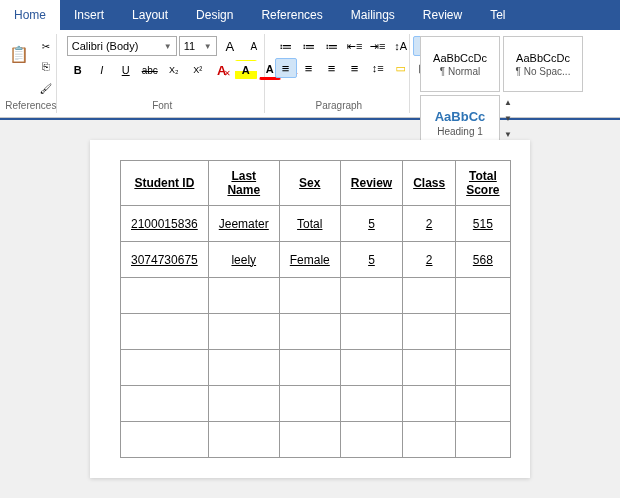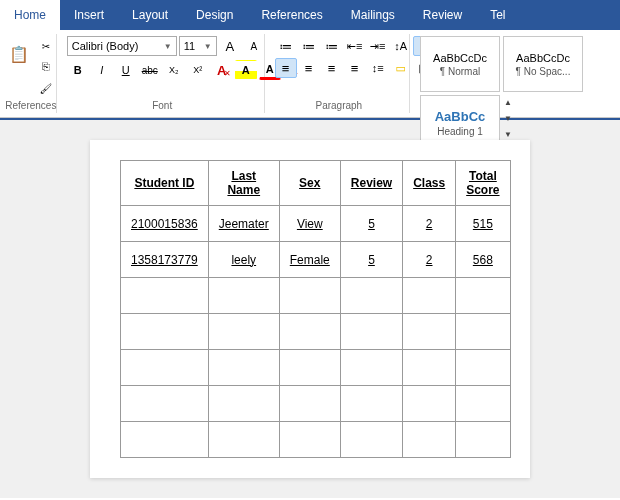--- a/index.html
+++ b/index.html
@@ -291,27 +291,27 @@
           <th>Sex</th>
           <th>Review</th>
           <th>Class</th>
           <th>Total Score</th>
         </tr>
       </thead>
       <tbody id="table-body">
       <tr>
             <td>2100015836</td>
             <td>Jeemater</td>
-            <td>View</td>
+            <td>Total</td>
             <td>5</td>
             <td>2</td>
             <td>515</td>
           </tr>
           <tr>
-            <td>1358173779</td>
+            <td>3074730675</td>
             <td>leely</td>
             <td>Female</td>
             <td>5</td>
             <td>2</td>
             <td>568</td>
           </tr>
           <tr>
             <td></td>
             <td></td>
             <td></td>

